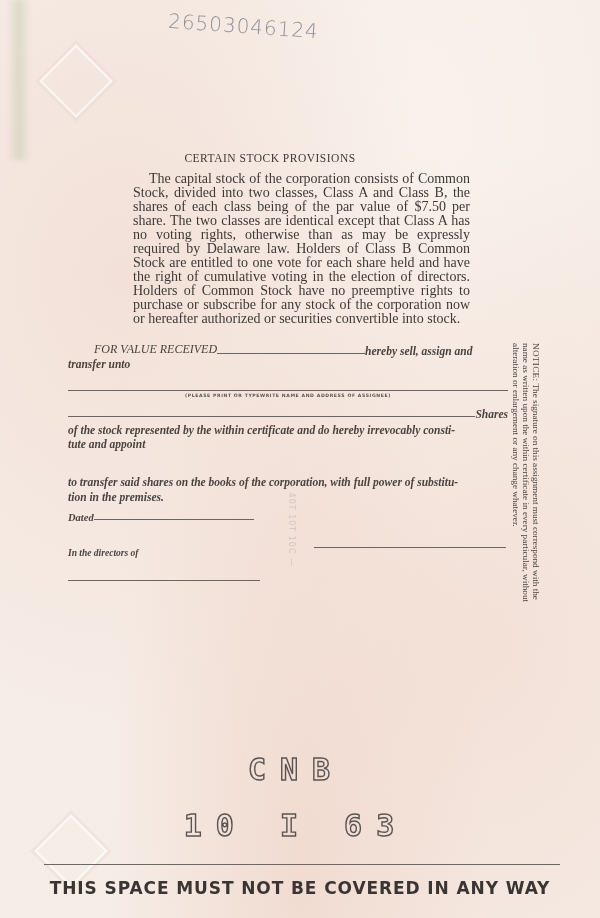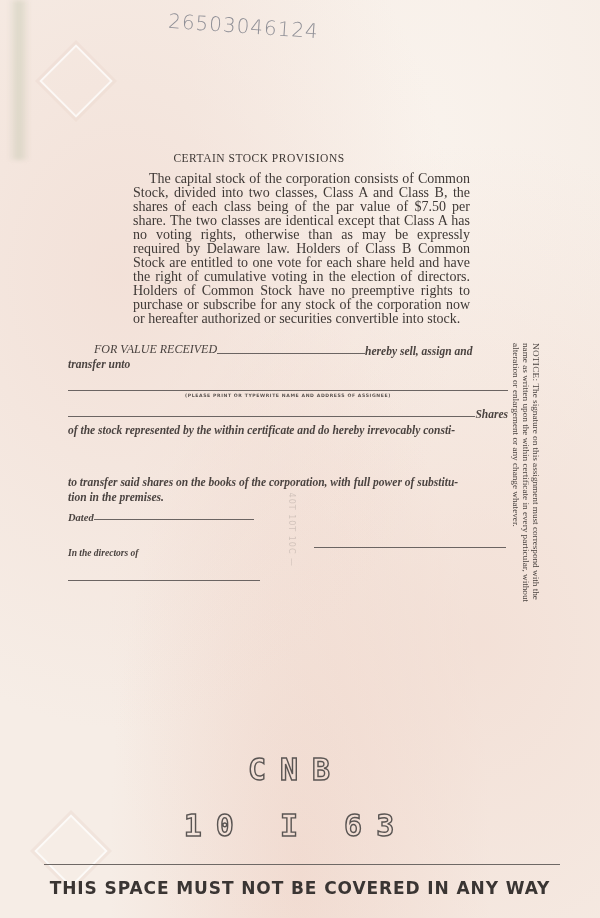--- a/index.html
+++ b/index.html
@@ -27,21 +27,21 @@
   }
   .watermark.tl { left: 50px; top: 55px; }
   .watermark.bl { left: 45px; top: 825px; }
   .handwritten {
     position: absolute; left: 168px; top: 14px;
     font-family: "DejaVu Sans", sans-serif; font-size: 20px; letter-spacing: 1px;
     color: #8f8f96; transform: rotate(4deg);
     font-weight: 300;
   }
   .title {
-    position: absolute; left: 5px; width: 508px; top: 152px; text-align: center;
+    position: absolute; left: 16px; width: 508px; top: 152px; text-align: center;
     font-family: "Liberation Serif", serif; font-size: 11.5px; letter-spacing: 0.5px;
     color: #3f3936;
   }
   .provisions {
     position: absolute; left: 133px; width: 337px; top: 172px;
     font-family: "Liberation Serif", serif; font-size: 14px; line-height: 14px;
     text-align: justify; text-indent: 16px; color: #3f3936;
   }
   .form {
     position: absolute; left: 68px; width: 440px;
@@ -115,20 +115,23 @@
   <div class="fixed-rule" style="top:390px;left:0;width:440px;"></div>
   <div class="caption" style="top:393px;">(PLEASE PRINT OR TYPEWRITE NAME AND ADDRESS OF ASSIGNEE)</div>
 
   <div class="row" style="top:408px;">
     <span class="rule"></span>
     <span class="t">Shares</span>
   </div>
   <div class="row" style="top:424px;">
     <span class="t">of the stock represented by the within certificate and do hereby irrevocably consti-</span>
   </div>
+  <div class="row" style="top:438px;">
+    <span class="t">tute and appoint</span>
+  </div>
 
   <div class="row" style="top:476px;">
     <span class="t">to transfer said shares on the books of the corporation, with full power of substitu-</span>
   </div>
   <div class="row" style="top:491px;">
     <span class="t">tion in the premises.</span>
   </div>
 
   <div class="row" style="top:512px;width:186px;">
     <span class="t" style="font-size:10.5px;">Dated</span>

